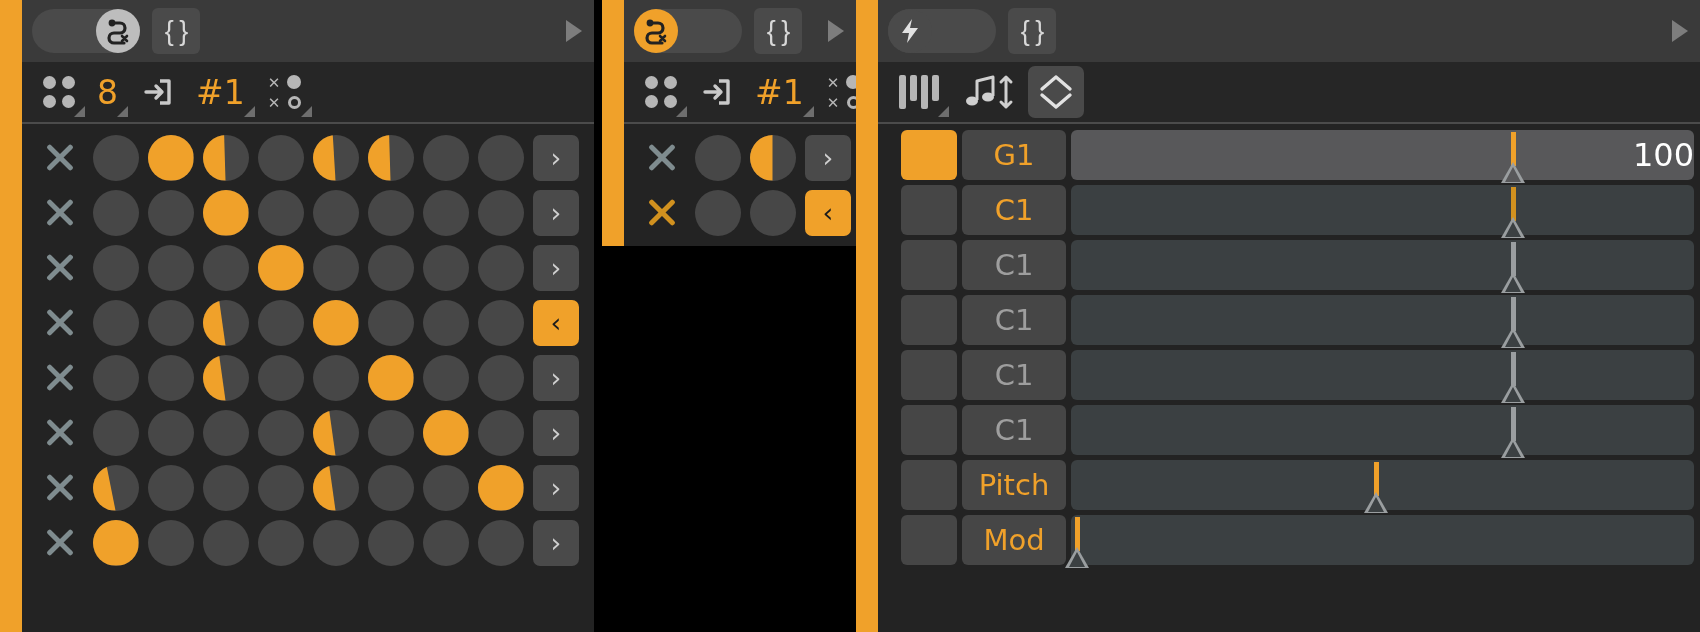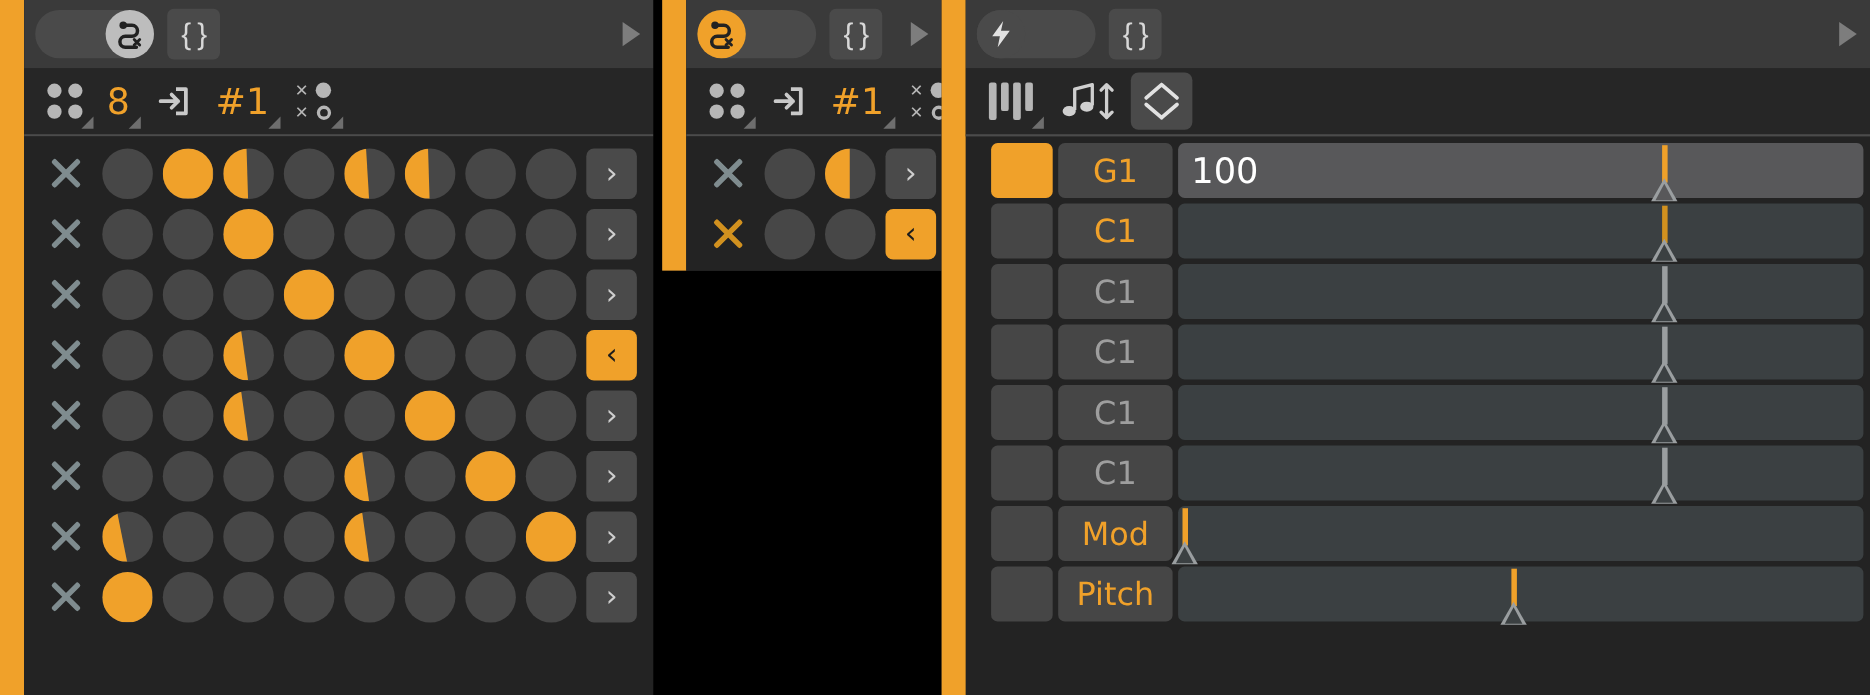--- a/index.html
+++ b/index.html
@@ -275,20 +275,21 @@
     background: #3b4042;
     position: relative;
     overflow: visible;
     color: #ffffff;
     display: flex;
     align-items: center;
     padding-left: 12px;
     box-sizing: border-box;
     font-size: 32px;
     font-family: "DejaVu Sans", sans-serif;
+    justify-content: flex-end;
   }
   .strack.active { background: #58585a; }
   .marker {
     position: absolute;
     top: 2px;
     width: 24px;
     height: 56px;
     transform: translateX(-12px);
     pointer-events: none;
   }
@@ -819,36 +820,36 @@
               <div class="slabel">C1</div>
               <div class="strack">
                 <div class="marker" style="left: 71%;">
                   <div class="stem"></div>
                   <div class="tri"></div>
                 </div>
               </div>
             </div>
             <div class="srow">
               <div class="sw"></div>
+              <div class="slabel hot">Pitch</div>
+              <div class="strack">
+                <div class="marker hot" style="left: 49%;">
+                  <div class="stem"></div>
+                  <div class="tri"></div>
+                </div>
+              </div>
+            </div>
+            <div class="srow">
+              <div class="sw"></div>
               <div class="slabel hot">Mod</div>
               <div class="strack">
                 <div class="marker hot" style="left: 1%;">
                   <div class="stem"></div>
                   <div class="tri"></div>
                 </div>
               </div>
             </div>
-            <div class="srow">
-              <div class="sw"></div>
-              <div class="slabel hot">Pitch</div>
-              <div class="strack">
-                <div class="marker hot" style="left: 49%;">
-                  <div class="stem"></div>
-                  <div class="tri"></div>
-                </div>
-              </div>
-            </div>
           </div>
       </div>
     </div>
   </div>
 
 </div>
 
 </body></html>

